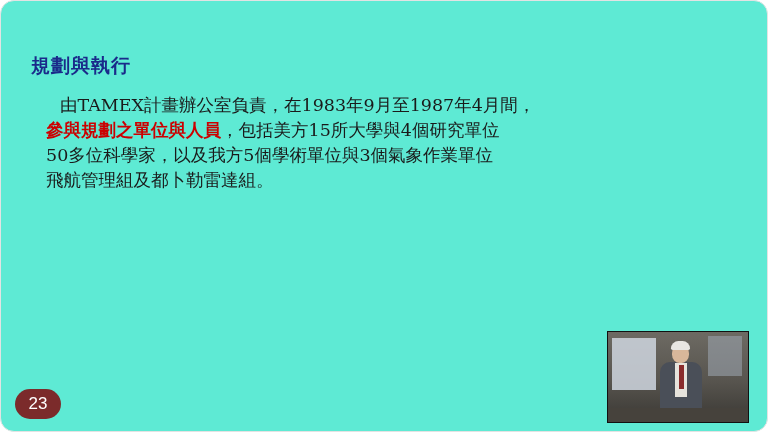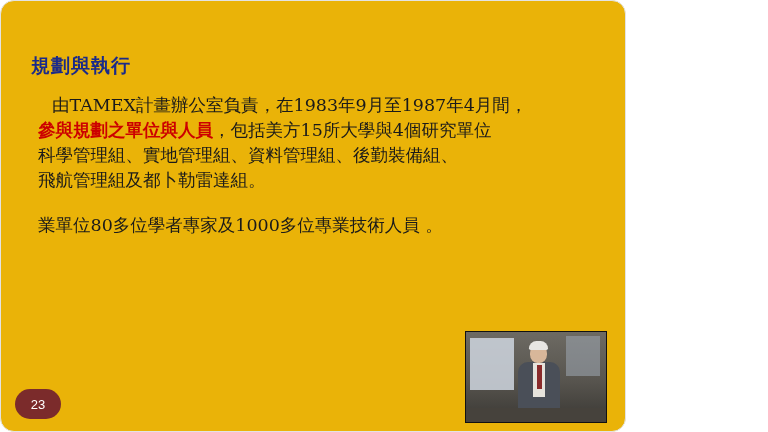--- a/index.html
+++ b/index.html
@@ -8,23 +8,23 @@
   }
   body {
     width: 768px;
     height: 432px;
     background: #ffffff;
     font-family: "DejaVu Serif", serif;
     overflow: hidden;
   }
   .slide {
     position: relative;
-    width: 626px;
+    width: 768px;
     height: 432px;
-    background: #eab308;
+    background: #5eead4;
     box-sizing: border-box;
     border: 1px solid #e3e3e3;
     border-radius: 14px;
     overflow: hidden;
   }
   .slide-title {
     position: absolute;
     left: 30px;
     top: 52px;
     font-size: 19px;
@@ -37,21 +37,21 @@
     position: absolute;
     left: 33px;
     top: 92px;
     width: 700px;
     font-size: 17.5px;
     line-height: 25px;
     color: #1a1a1a;
     font-family: "DejaVu Serif", serif;
   }
   .para {
-    margin: 0 0 0 4px;
+    margin: 0 0 0 12px;
     text-align: left;
     white-space: nowrap;
   }
   .para.indent {
     text-indent: 14px;
   }
   .gap {
     height: 20px;
   }
   .hl {
@@ -61,21 +61,21 @@
   }
   .page-number {
     position: absolute;
     left: 14px;
     bottom: 12px;
     width: 46px;
     height: 30px;
     background: #7b2b2b;
     border-radius: 16px;
     color: #ffffff;
-    font-size: 13px;
+    font-size: 17px;
     display: flex;
     align-items: center;
     justify-content: center;
     font-family: "Liberation Sans", sans-serif;
   }
   .video-thumb {
     position: absolute;
     right: 18px;
     bottom: 8px;
     width: 140px;
@@ -148,26 +148,25 @@
 <body>
 
 <div class="slide">
 
   <div class="slide-title">規劃與執行</div>
 
   <div class="body-block">
 
     <p class="para indent"><span>由TAMEX計畫辦公室負責，在1983年9月至1987年4月間，</span></p>
     <p class="para"><span class="hl">參與規劃之單位與人員</span><span>，包括美方15所大學與4個研究單位</span></p>
-    <p class="para"><span>科學管理組、實地管理組、資料管理組、後勤裝備組、</span></p>
+    <p class="para"><span>50多位科學家，以及我方5個學術單位與3個氣象作業單位</span></p>
     <p class="para"><span>飛航管理組及都卜勒雷達組。</span></p>
 
     <div class="gap"></div>
 
-    <p class="para"><span>業單位80多位學者專家及1000多位專業技術人員 。</span></p>
 
   </div>
 
   <div class="page-number">23</div>
 
   <div class="video-thumb">
     <div class="vt-wall"></div>
     <div class="vt-screen"></div>
     <div class="vt-screen2"></div>
     <div class="vt-person-body"></div>

